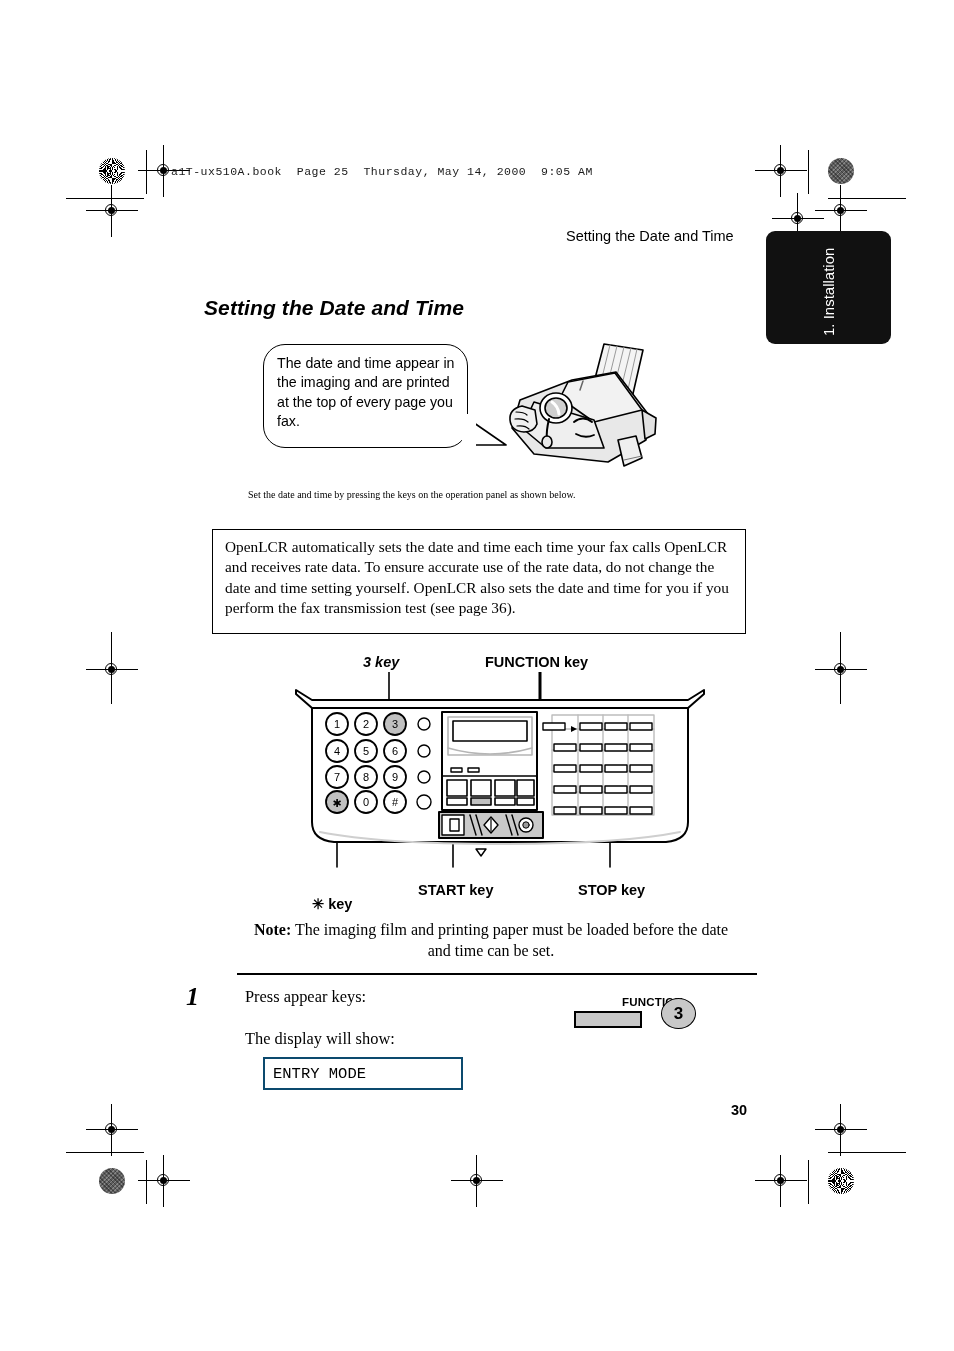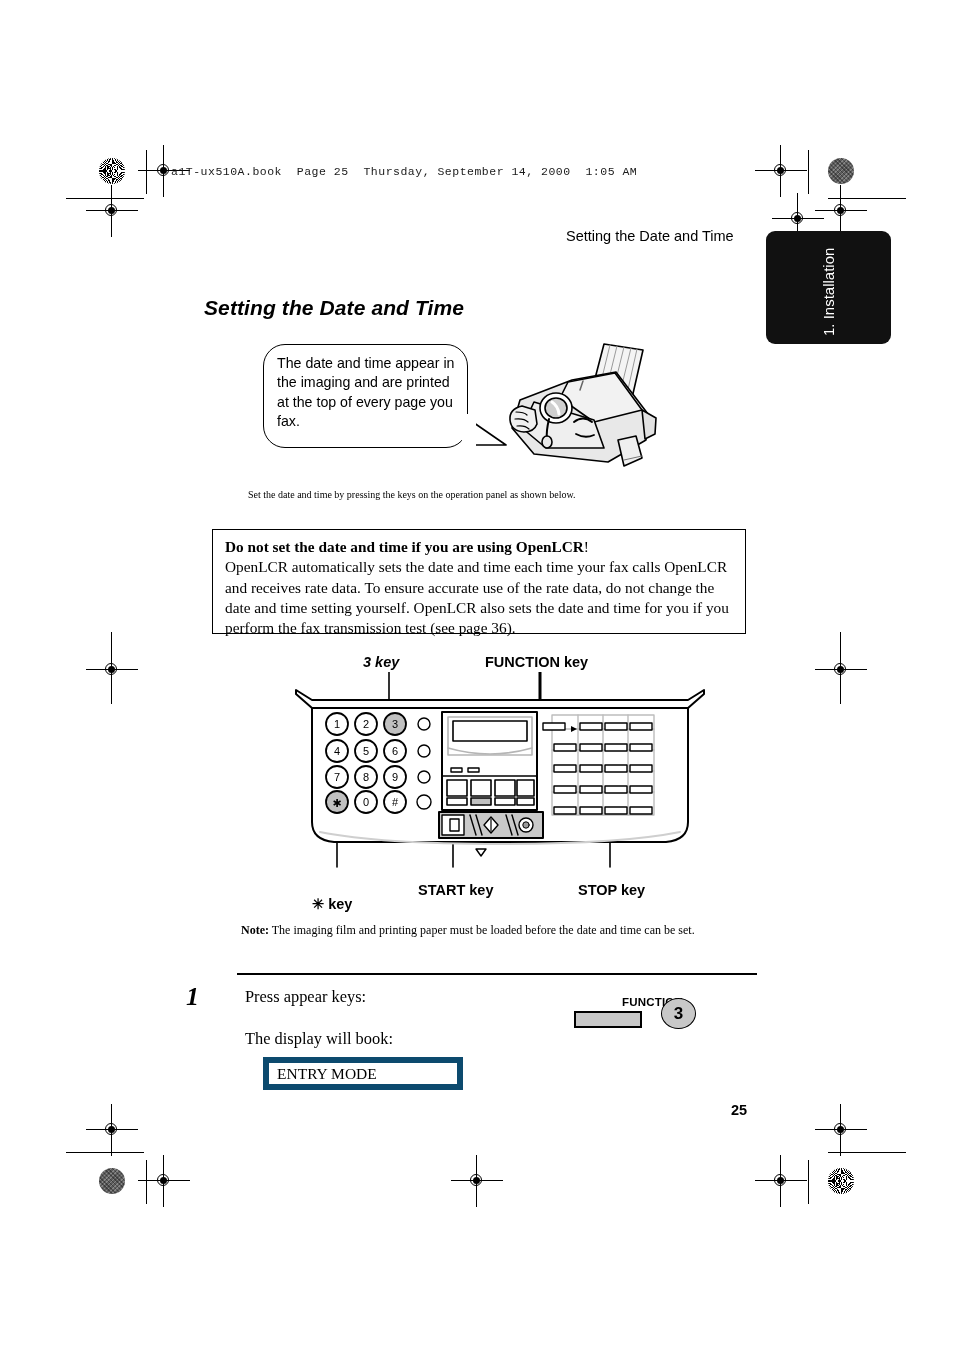--- a/index.html
+++ b/index.html
@@ -213,22 +213,23 @@
   .callout-star   { left: 22px;  top: 246px; }
   .callout-start  { left: 128px; top: 232px; }
   .callout-stop   { left: 288px; top: 232px; }
 
   
   .note {
     position: absolute;
     left: 241px;
     top: 920px;
     width: 500px;
-    font-size: 12px;
+    font-size: 16px;
     line-height: 20.5px;
+    text-align: center;
   }
   .note b { font-weight: bold; }
 
   .step-rule {
     position: absolute;
     left: 237px;
     top: 973px;
     width: 520px;
     height: 2.2px;
     background: #000;
@@ -313,26 +314,26 @@
     z-index: -1;
   }
 
   
   .lcd-box {
     position: absolute;
     left: 263px;
     top: 1057px;
     width: 200px;
     height: 33px;
-    border: 6px solid #0c4a6e;
+    border: 2px solid #0c4a6e;
     box-sizing: border-box;
     display: flex;
     align-items: center;
     padding-left: 8px;
-    font-family: Liberation Serif, serif;
+    font-family: Liberation Mono, monospace;
     font-size: 15.5px;
   }
 
   
   .page-number {
     position: absolute;
     left: 731px;
     top: 1102px;
     font-family: "Liberation Sans", sans-serif;
     font-weight: bold;
@@ -434,21 +435,21 @@
       <div class="dot"></div>
   </div>
   <div class="regmark" style="left:785px;top:206px;">
     <div class="hline"></div>
       <div class="vline"></div>
       <div class="ring"></div>
       <div class="dot"></div>
   </div>
 </div>
 
-<div class="book-header">a1T-ux510A.book  Page 25  Thursday, September 14, 2000  1:05 AM</div>
+<div class="book-header">a1T-ux510A.book  Page 25  Thursday, May 14, 2000  9:05 AM</div>
 
 <div class="running-head">Setting the Date and Time</div>
 
 <div class="chapter-tab">
   <div class="tab-label">1. Installation</div>
 </div>
 
 <div class="section-title">Setting the Date and Time</div>
 
 <div class="balloon">
@@ -490,21 +491,20 @@
 
     <path d="M98 86 q9 -7 18 0" fill="none" stroke="#000" stroke-width="2"></path>
 
     <path d="M100 98 q9 5 18 1" fill="none" stroke="#000" stroke-width="1.8"></path>
   </g>
 </svg>
 
 <div class="intro">Set the date and time by pressing the keys on the operation panel as shown below.</div>
 
 <div class="caution-box">
-  <span class="caution-title"><span>Do not set the date and time if you are using OpenLCR</span><span class="bang">!</span></span>
   <span>OpenLCR automatically sets the date and time each time your fax calls OpenLCR and receives rate data. To ensure accurate use of the rate data, do not change the date and time setting yourself. OpenLCR also sets the date and time for you if you perform the fax transmission test (see page 36).</span>
 </div>
 
 <div class="figure">
 
   <div class="callout callout-3key">3 key</div>
   <div class="callout callout-fn">FUNCTION key</div>
   <div class="callout callout-star">✳ key</div>
   <div class="callout callout-start">START key</div>
   <div class="callout callout-stop">STOP key</div>
@@ -639,26 +639,26 @@
 </div>
 
 <div class="note">
   <b>Note:</b><span> The imaging film and printing paper must be loaded before the date and time can be set.</span>
 </div>
 
 <div class="step-rule"></div>
 
 <div class="step-num">1</div>
 <div class="step-text-1">Press appear keys:</div>
-<div class="step-text-2">The display will book:</div>
+<div class="step-text-2">The display will show:</div>
 
 <div class="fn-key-shadow"></div>
 <div class="fn-key-label">FUNCTION</div>
 <div class="fn-key-body"></div>
 
 <div class="num-key-3-shadow"></div>
 <div class="num-key-3">3</div>
 
 <div class="lcd-box">
   <span>ENTRY MODE</span>
 </div>
 
-<div class="page-number">25</div>
+<div class="page-number">30</div>
 
 </body></html>

